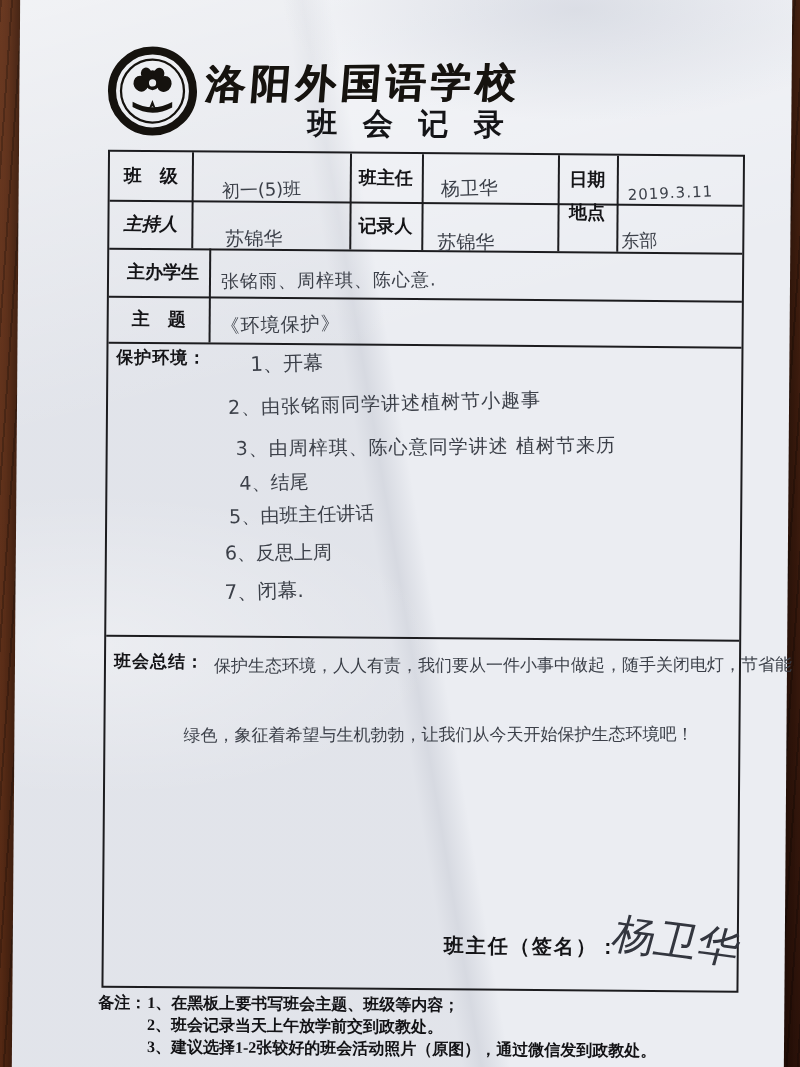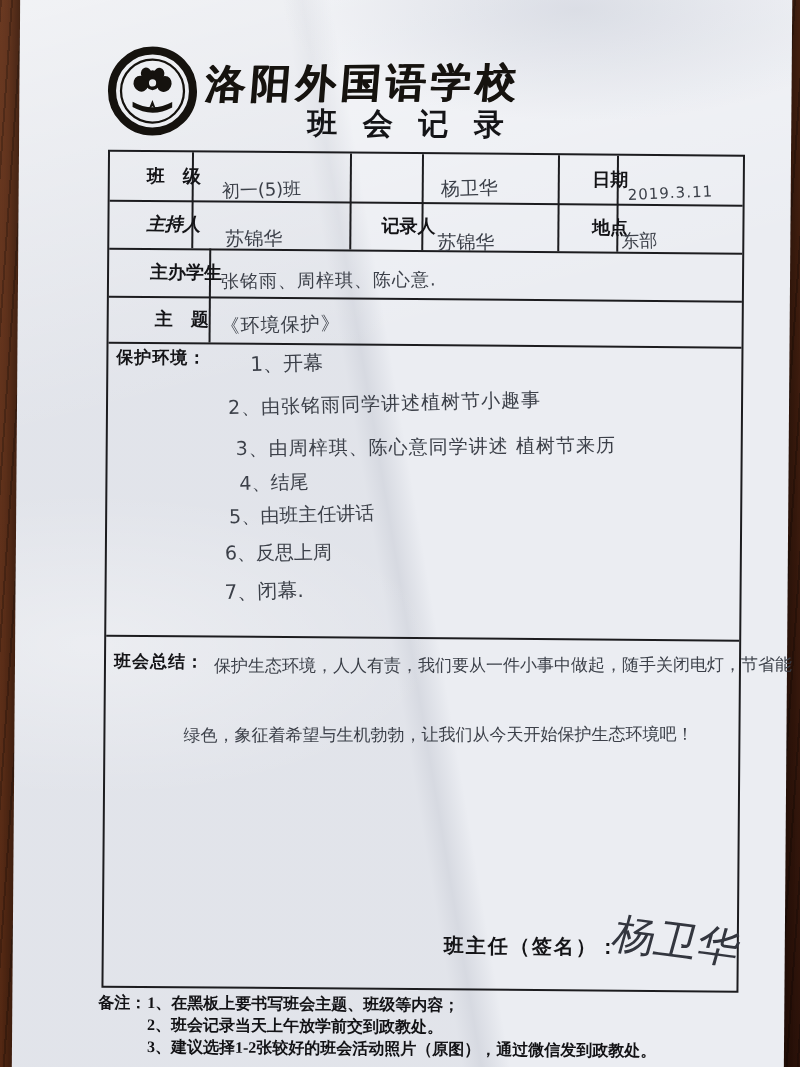--- a/index.html
+++ b/index.html
@@ -19,21 +19,20 @@
       linear-gradient(80deg, rgba(142,148,165,0.10) 47%, rgba(142,148,165,0.22) 49%, rgba(0,0,0,0) 52%),
       #ebedf2;
     transform:rotate(0.45deg);
     box-shadow:-6px 0 14px rgba(0,0,0,0.35), 8px 0 16px rgba(0,0,0,0.4);
   }
   .abs{position:absolute;}
   .cell-label{
     display:flex;align-items:center;justify-content:center;
     font-weight:700;font-size:18px;color:#141417;
     font-family:"Liberation Serif",serif;
-    margin-left:23px;
   }
   .sec-label{font-weight:700;font-size:17px;color:#141417;letter-spacing:1px;}
   .hw{
     font-family:"DejaVu Sans",sans-serif;
     color:#3c4049;white-space:nowrap;line-height:1;
   }
   .table-frame{border:2px solid #1c1c1f;}
   .hline,.vline{background:#1c1c1f;position:absolute;}
   .school-name{
     font-size:40px;font-weight:800;color:#16130f;letter-spacing:5px;
@@ -85,25 +84,26 @@
 
       <div class="vline" style="left:82px;top:0;width:2px;height:96px;"></div>
       <div class="vline" style="left:240px;top:0;width:2px;height:96px;"></div>
       <div class="vline" style="left:312px;top:0;width:2px;height:96px;"></div>
       <div class="vline" style="left:448px;top:0;width:2px;height:96px;"></div>
       <div class="vline" style="left:507px;top:0;width:2px;height:96px;"></div>
 
       <div class="vline" style="left:100px;top:96px;width:2px;height:94px;"></div>
 
       <div class="abs cell-label" style="left:0;top:0;width:82px;height:48px;">班　级</div>
+      <div class="abs cell-label" style="left:240px;top:0;width:72px;height:48px;">班主任</div>
       <div class="abs cell-label" style="left:448px;top:0;width:59px;height:48px;">日期</div>
 
       <div class="abs cell-label" style="left:0;top:48px;width:82px;height:48px;font-style:italic;">主持人</div>
       <div class="abs cell-label" style="left:240px;top:48px;width:72px;height:48px;">记录人</div>
-      <div class="abs cell-label" style="left:448px;top:48px;width:59px;height:48px;">地点</div>
+      <div class="abs cell-label" style="left:448px;top:33px;width:59px;height:48px;">地点</div>
 
       <div class="abs cell-label" style="left:0;top:96px;width:108px;height:48px;">主办学生</div>
       <div class="abs cell-label" style="left:0;top:144px;width:100px;height:46px;">主　题</div>
 
       <div class="abs hw" style="left:112px;top:28px;font-size:18px;transform:rotate(-2deg);">初一(5)班</div>
       <div class="abs hw" style="left:331px;top:24px;font-size:19px;transform:rotate(-2deg);">杨卫华</div>
       <div class="abs hw" style="left:518px;top:30px;font-size:15px;transform:rotate(-3deg);letter-spacing:1px;">2019.3.11</div>
       <div class="abs hw" style="left:116px;top:76px;font-size:19px;transform:rotate(-1deg);">苏锦华</div>
       <div class="abs hw" style="left:328px;top:78px;font-size:19px;transform:rotate(-1deg);">苏锦华</div>
       <div class="abs hw" style="left:512px;top:76px;font-size:18px;transform:rotate(-2deg);">东部</div>

